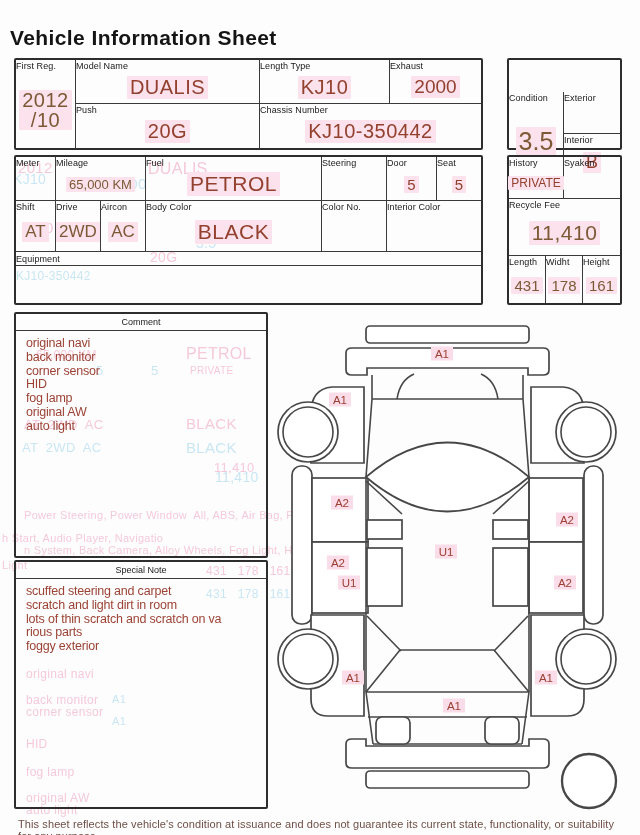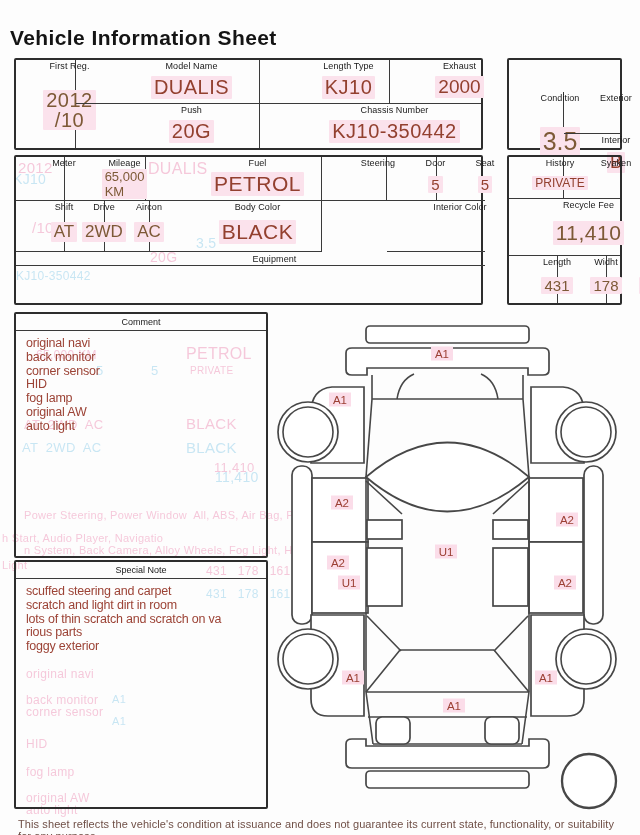--- a/index.html
+++ b/index.html
@@ -12,21 +12,21 @@
   .ghost.pink{color:#f1a9c6;}
   .ghost.blue{color:#a9d8ee;}
 
   
   .title{position:absolute;top:16px;left:0;width:100%;margin:10px;text-align:left;
     font-size:21px;font-weight:600;color:#141414;letter-spacing:.4px;z-index:2;}
 
   
   .box{position:absolute;border:2px solid #2d2d2d;border-radius:2px;z-index:2;box-sizing:border-box;background:transparent;}
   .grid{display:grid;width:100%;height:100%;}
-  .cell{display:flex;flex-direction:column;align-items:center;min-width:0;box-sizing:border-box;padding-left:48px;}
+  .cell{display:flex;flex-direction:column;min-width:0;box-sizing:border-box;}
   .cell .lbl{font-size:9px;color:#191919;padding-top:1px;letter-spacing:.1px;white-space:nowrap;}
   .vwrap{flex:1;display:flex;align-items:center;justify-content:center;min-height:0;}
   .hl{background:#fbe2ec;padding:0 3px;border-radius:1px;}
   .br{border-right:1px solid #3a3a3a;}
   .bb{border-bottom:1px solid #3a3a3a;}
   .red{color:#93402f;}
   .brown{color:#7d5936;}
   .v12{font-size:12px;}.v13{font-size:13px;}.v15{font-size:15px;}.v17{font-size:17px;}
   .v18{font-size:18px;}.v19{font-size:19px;}.v20{font-size:20px;letter-spacing:.5px;}
   .v21{font-size:21px;letter-spacing:.5px;}.v25{font-size:25px;}
@@ -229,20 +229,26 @@
         <div class="vwrap">
             <span class="hl brown v17">AC</span>
           </div>
       </div>
       <div class="cell br bb">
         <span class="lbl">Body Color</span>
         <div class="vwrap">
             <span class="hl red v21">BLACK</span>
           </div>
       </div>
+      <div class="cell br bb">
+        <span class="lbl">Color No.</span>
+        <div class="vwrap">
+            <span></span>
+          </div>
+      </div>
       <div class="cell bb" style="grid-column:6/8">
         <span class="lbl">Interior Color</span>
         <div class="vwrap">
             <span></span>
           </div>
       </div>
 
       <div class="cell equip-label bb">
         <span class="lbl">Equipment</span>
       </div>

